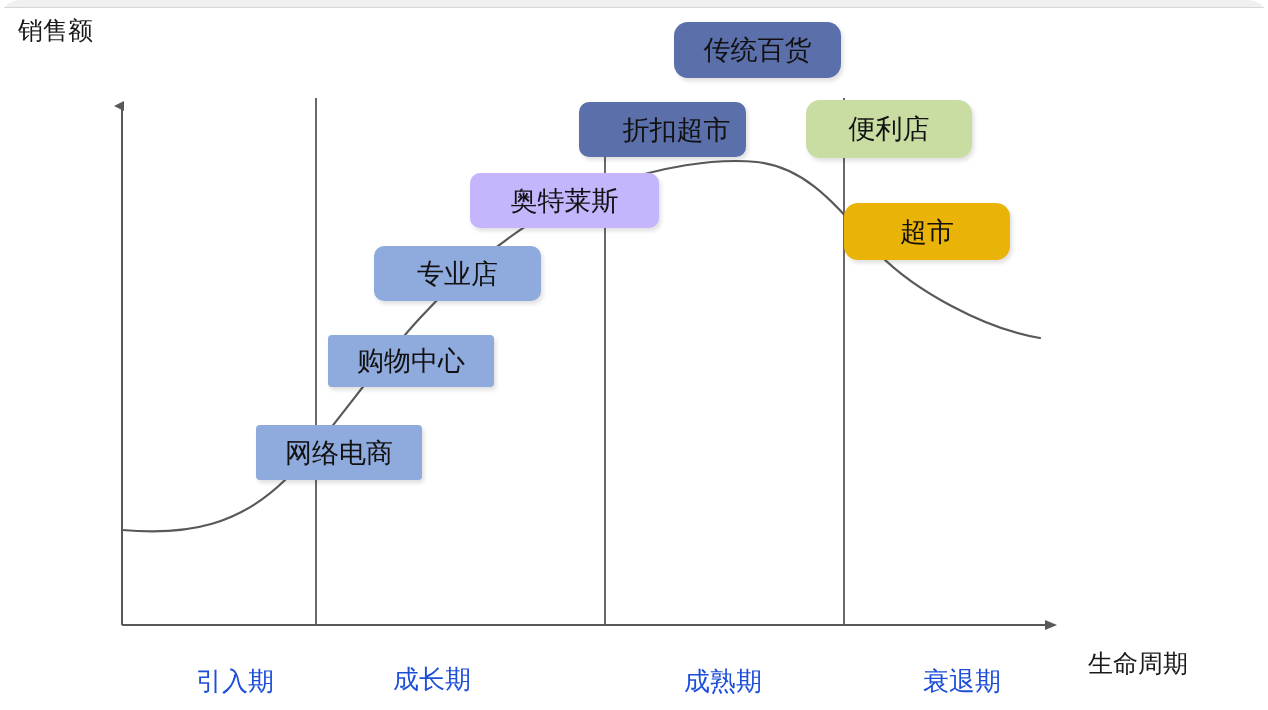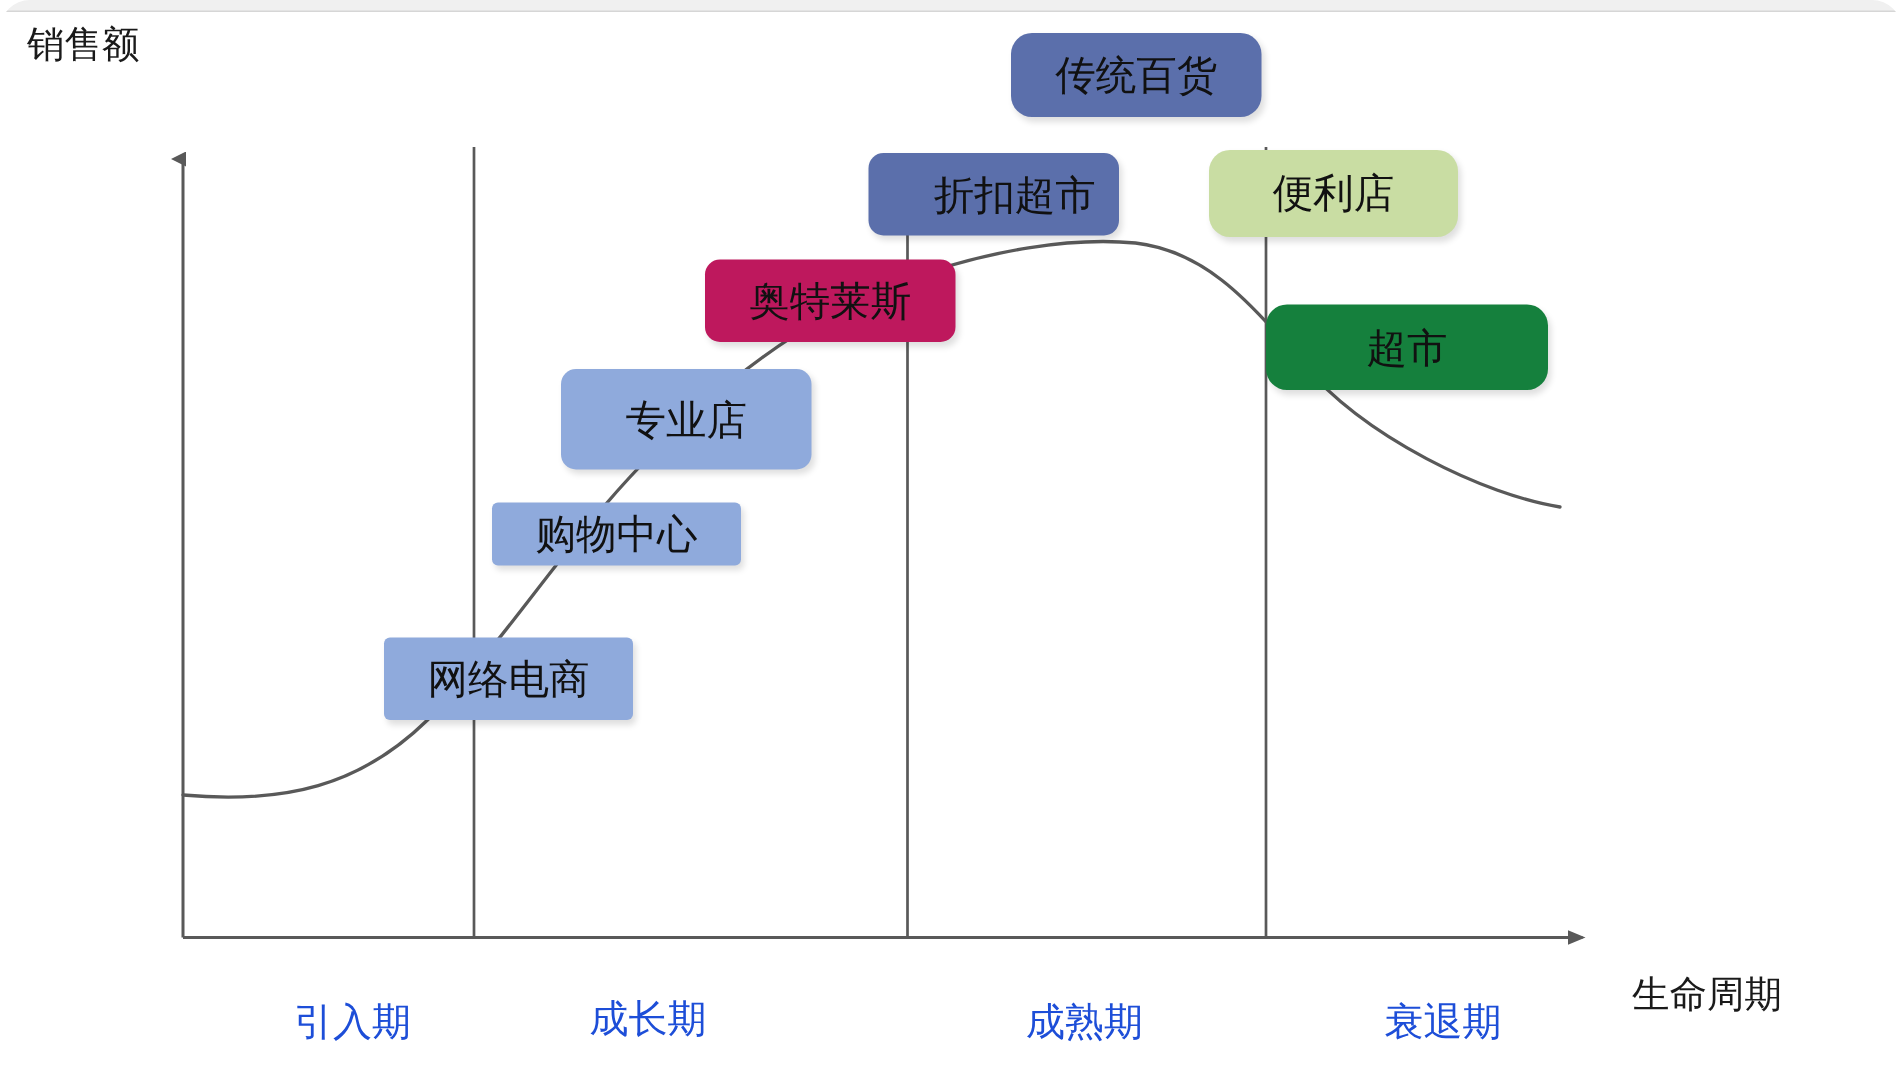--- a/index.html
+++ b/index.html
@@ -111,27 +111,27 @@
   <div class="axis-title" id="y-axis-title">销售额</div>
   <div class="axis-title" id="x-axis-title">生命周期</div>
 
   <div class="phase-label" style="left:155px; top:668px; width:160px;">引入期</div>
   <div class="phase-label" style="left:352px; top:668px; width:160px;font-family:Liberation Mono, monospace;">成长期</div>
   <div class="phase-label" style="left:643px; top:668px; width:160px;">成熟期</div>
   <div class="phase-label" style="left:882px; top:668px; width:160px;">衰退期</div>
 
   <div class="fmt-box r-small" style="left:234px; top:425px; width:166px; height:55px; background:#8faadc;">网络电商</div>
 
-  <div class="fmt-box r-small" style="left:306px; top:335px; width:166px; height:42px; background:#8faadc;">购物中心</div>
+  <div class="fmt-box r-small" style="left:306px; top:335px; width:166px; height:52px; background:#8faadc;">购物中心</div>
 
-  <div class="fmt-box r-med" style="left:352px; top:246px; width:167px; height:67px; background:#8faadc;">专业店</div>
+  <div class="fmt-box r-med" style="left:352px; top:246px; width:167px; height:55px; background:#8faadc;">专业店</div>
 
-  <div class="fmt-box r-med" style="left:448px; top:173px; width:167px; height:55px; background:#be185d;">奥特莱斯</div>
+  <div class="fmt-box r-med" style="left:448px; top:173px; width:189px; height:55px; background:#c4b5fd;">奥特莱斯</div>
 
   <div class="fmt-box r-med" style="left:557px; top:102px; width:167px; height:55px; background:#5b6fab;padding-left:28px;">折扣超市</div>
 
   <div class="fmt-box r-large" style="left:652px; top:22px; width:167px; height:56px; background:#5b6fab;">传统百货</div>
 
   <div class="fmt-box r-large" style="left:784px; top:100px; width:166px; height:58px; background:#c9dda3;">便利店</div>
 
-  <div class="fmt-box r-large" style="left:822px; top:203px; width:188px; height:57px; background:#15803d;">超市</div>
+  <div class="fmt-box r-large" style="left:822px; top:203px; width:166px; height:57px; background:#eab308;">超市</div>
 
 </div>
 
 </body></html>

